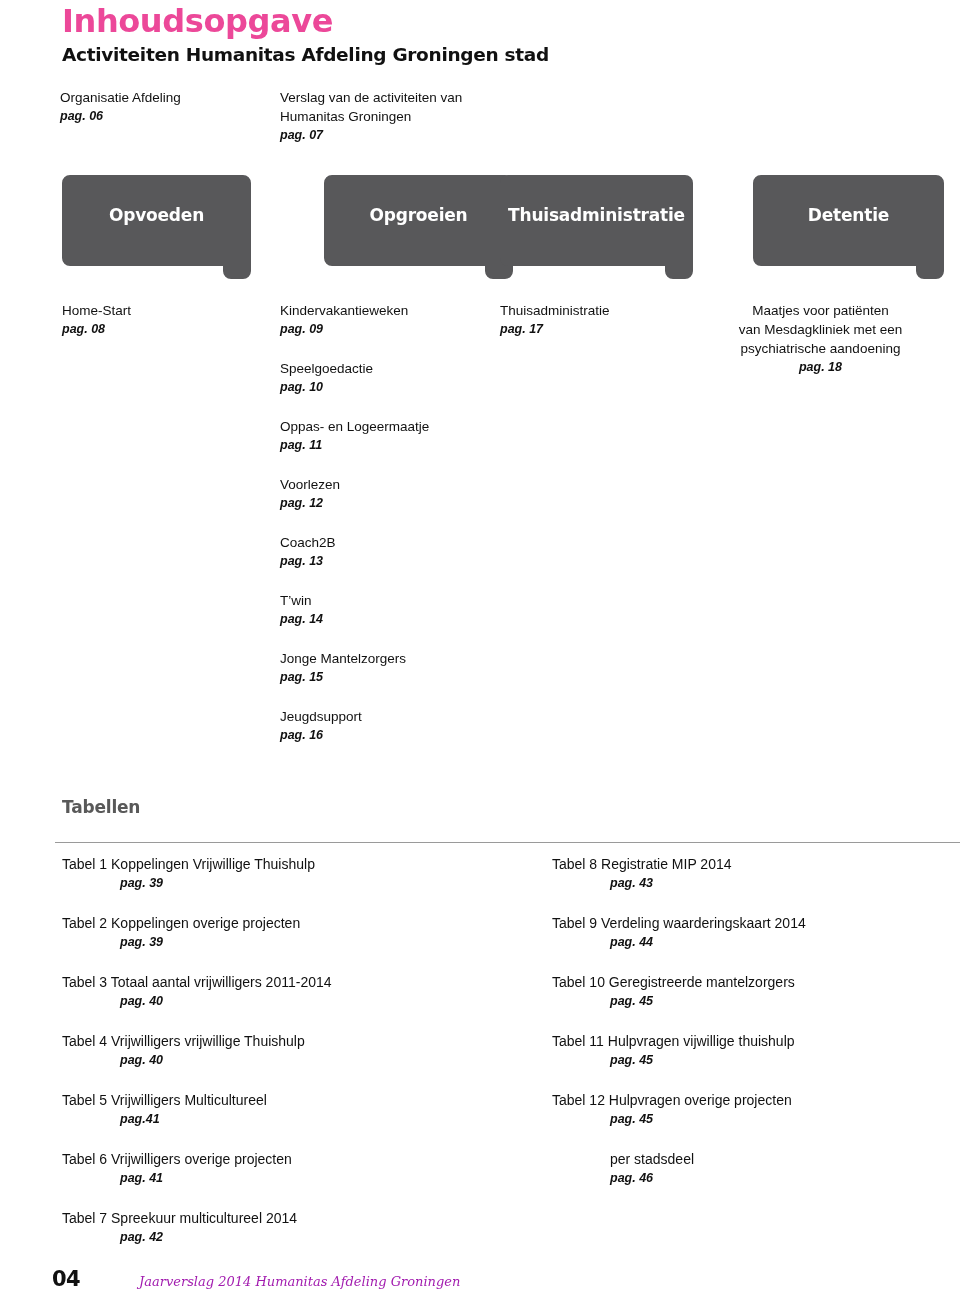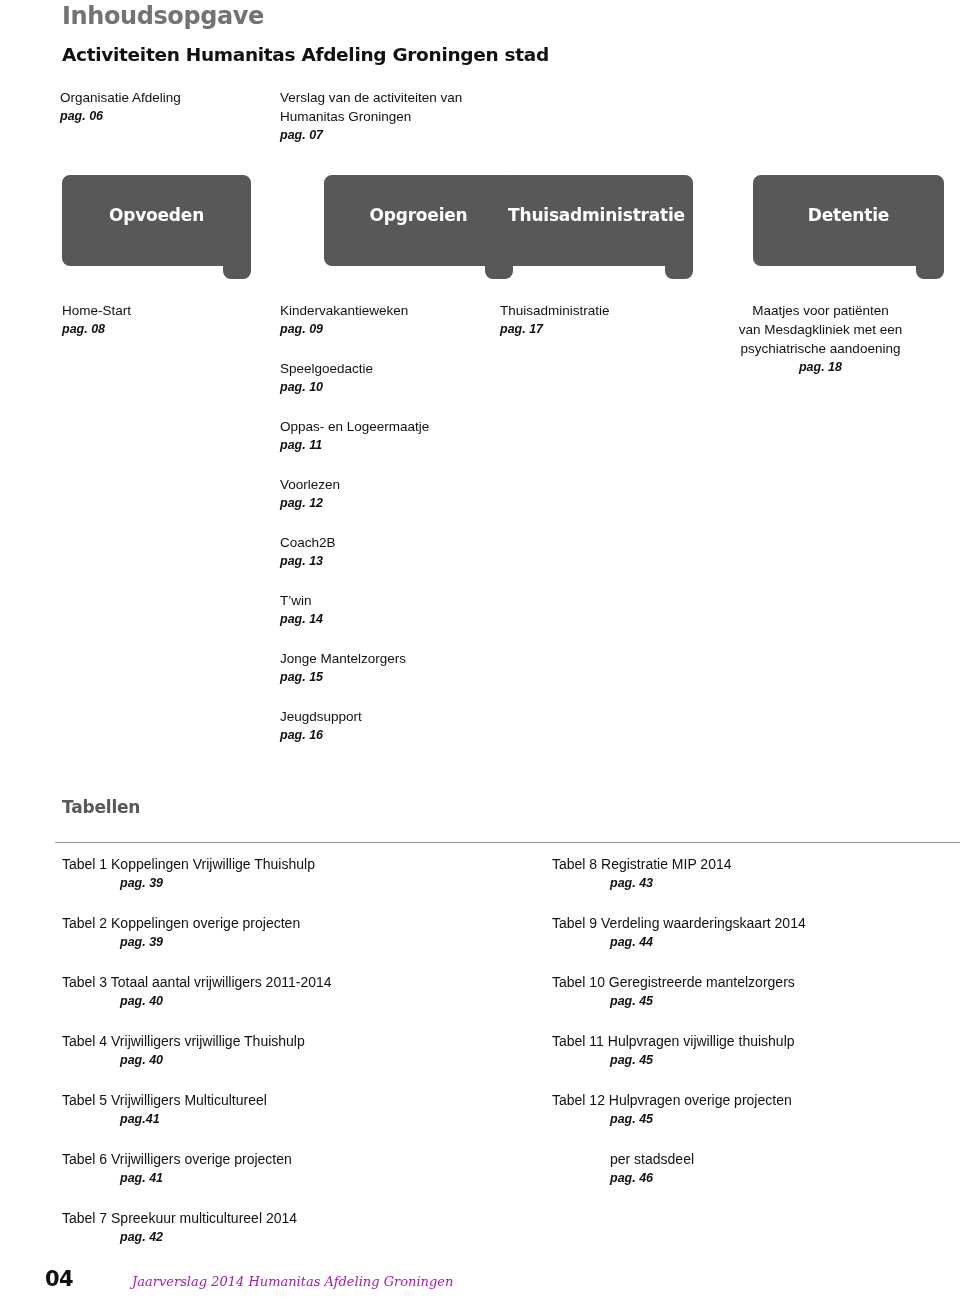--- a/index.html
+++ b/index.html
@@ -15,23 +15,23 @@
   }
 
   .page { position: relative; width: 960px; height: 1311px; }
 
   
   .page-title {
     position: absolute;
     left: 62px; top: 2px;
     font-family: "DejaVu Sans", sans-serif;
     font-weight: bold;
-    font-size: 24px;
+    font-size: 32px;
     letter-spacing: -0.4px;
-    color: #737373;
+    color: #ec4899;
     white-space: nowrap;
   }
   .page-subtitle {
     position: absolute;
     left: 62px; top: 44px;
     font-family: "DejaVu Sans", sans-serif;
     font-weight: bold;
     font-size: 18.5px;
     letter-spacing: -0.3px;
     color: #111111;
@@ -114,21 +114,21 @@
   .tbl-item .tpg {
     display: block;
     padding-left: 58px;
     font-weight: bold;
     font-style: italic;
     font-size: 12.5px;
     color: #111;
   }
 
   
-  .footer { position: absolute; left: 9px; bottom: 14px; width: 828px; height: 30px; padding-left: 36px; }
+  .footer { position: absolute; left: 16px; bottom: 14px; width: 828px; height: 30px; padding-left: 36px; }
   .footer-pagenum {
     position: absolute;
     left: 36px; top: 0;
     font-family: "DejaVu Sans", sans-serif;
     font-weight: bold;
     font-size: 21px;
     letter-spacing: -0.5px;
     color: #111111;
   }
   .footer-text {

